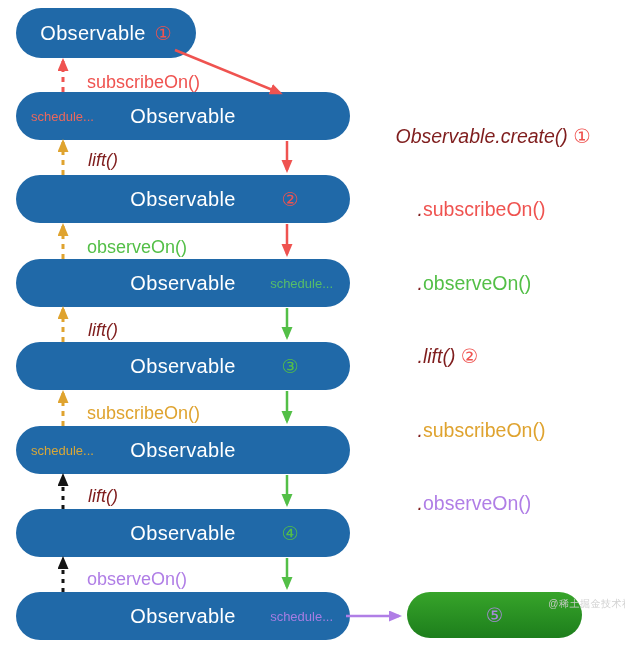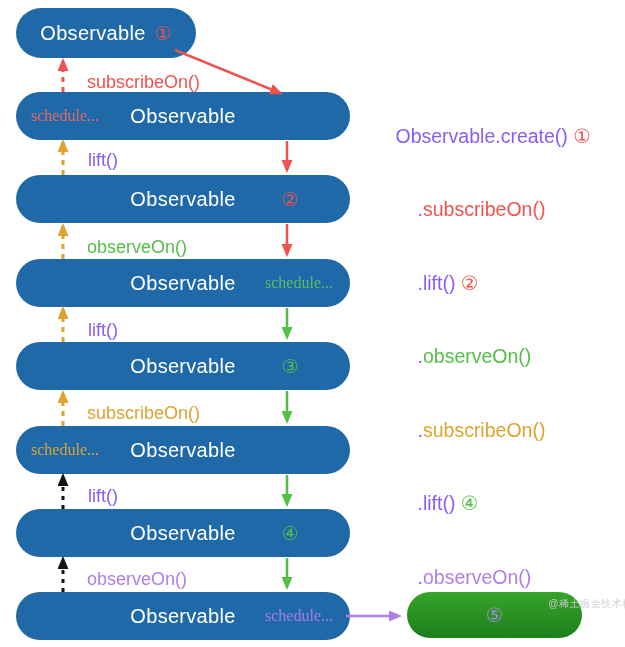--- a/index.html
+++ b/index.html
@@ -10,32 +10,32 @@
         display:flex;align-items:center;justify-content:center;z-index:1;}
   .pill .main{font-size:20px;letter-spacing:.3px;}
   .p1{left:16px;top:8px;width:180px;height:50px;gap:9px;}
   .p2{left:16px;top:92px;width:334px;height:48px;}
   .p3{left:16px;top:175px;width:334px;height:48px;}
   .p4{left:16px;top:259px;width:334px;height:48px;}
   .p5{left:16px;top:342px;width:334px;height:48px;}
   .p6{left:16px;top:426px;width:334px;height:48px;}
   .p7{left:16px;top:509px;width:334px;height:48px;}
   .p8{left:16px;top:592px;width:334px;height:48px;}
-  .side{position:absolute;top:50%;transform:translateY(-50%);font-size:16px;font-family:Liberation Serif, serif;}
+  .side{position:absolute;top:50%;transform:translateY(-50%);font-size:13px;}
   .sched-left{left:15px;}
   .sched-right{right:17px;}
   .badge-in{position:absolute;left:260px;top:50%;transform:translateY(-50%);
             width:28px;text-align:center;font-size:19px;}
   .inline-badge{font-size:19px;}
   
   .c-red{color:#ef5350;}
   .c-orange{color:#dfa32f;}
   .c-green{color:#53bf47;}
   .c-purple{color:#b07ee6;}
-  .c-dark{color:#8b5cf6;}
+  .c-dark{color:#7f1d1d;font-style:italic;}
   .sch-red{color:#e9685e;}
   .sch-green{color:#56bd69;}
   .sch-orange{color:#d8a738;}
   .sch-purple{color:#a57de2;}
   .c-sub-badge{color:#a68bd8;font-size:19.5px;}
   
   .elabel{position:absolute;font-size:18px;z-index:3;white-space:nowrap;}
   .el1{left:87px;top:72px;}
   .el2{left:88px;top:150px;}
   .el3{left:87px;top:237px;}
@@ -154,30 +154,27 @@
   <span class="elabel el7 c-purple">observeOn()</span>
 
   <div class="code">
     <div class="ln">
       <span class="c-dark">Observable.create() </span><span class="c-red">①</span>
     </div>
     <div class="ln indent">
       <span class="c-dark">.</span><span class="c-red">subscribeOn()</span>
     </div>
     <div class="ln indent">
+      <span class="c-dark">.</span><span class="c-green">observeOn()</span>
+    </div>
+    <div class="ln indent">
       <span class="c-dark">.lift() </span><span class="c-red">②</span>
     </div>
     <div class="ln indent">
-      <span class="c-dark">.</span><span class="c-green">observeOn()</span>
-    </div>
-    <div class="ln indent">
       <span class="c-dark">.</span><span class="c-orange">subscribeOn()</span>
-    </div>
-    <div class="ln indent">
-      <span class="c-dark">.lift() </span><span class="c-green">④</span>
     </div>
     <div class="ln indent">
       <span class="c-dark">.</span><span class="c-purple">observeOn()</span>
     </div>
 
   </div>
 
   <div class="watermark">@稀土掘金技术社区</div>
 
 </div>

